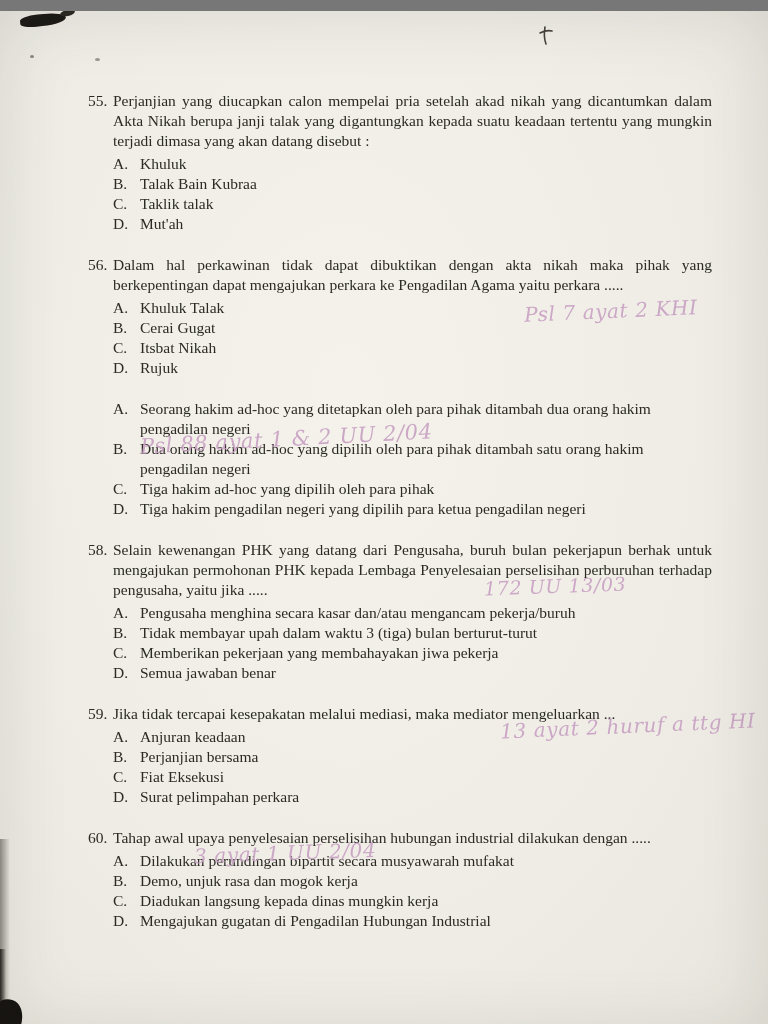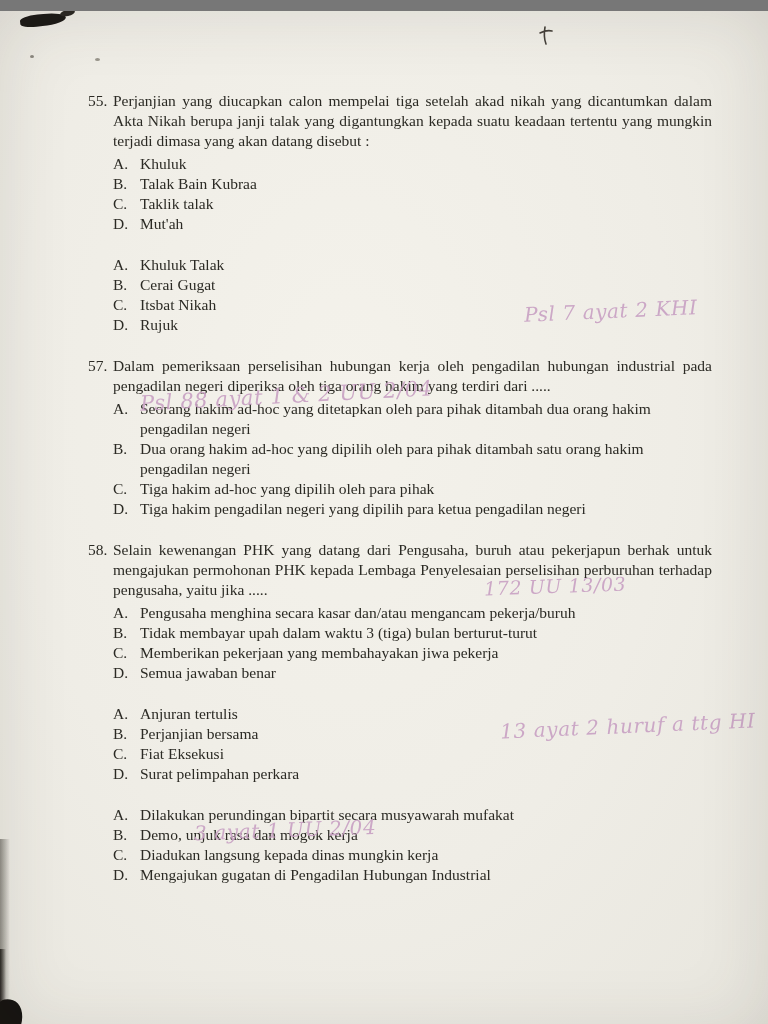--- a/index.html
+++ b/index.html
@@ -89,21 +89,21 @@
   <div class="speck-2"></div>
   <svg class="pen-mark" width="16" height="22" viewBox="0 0 16 22">
     <path d="M7 2 C6 8 6 14 8 19 M2 8 C6 6 10 5 14 6" fill="none" stroke="#45403a" stroke-width="1.6" stroke-linecap="round"></path>
   </svg>
 
   <div class="content">
 
     <section class="question">
       <div class="q-row">
         <span class="q-num">55.</span>
-        <p class="q-text">Perjanjian yang diucapkan calon mempelai tiga setelah akad nikah yang dicantumkan dalam Akta Nikah berupa janji talak yang digantungkan kepada suatu keadaan tertentu yang mungkin terjadi dimasa yang akan datang disebut :</p>
+        <p class="q-text">Perjanjian yang diucapkan calon mempelai pria setelah akad nikah yang dicantumkan dalam Akta Nikah berupa janji talak yang digantungkan kepada suatu keadaan tertentu yang mungkin terjadi dimasa yang akan datang disebut :</p>
       </div>
       <div class="options">
         <div class="option">
           <span class="opt-label">A.</span>
           <p class="opt-text">Khuluk</p>
         </div>
         <div class="option">
           <span class="opt-label">B.</span>
           <p class="opt-text">Talak Bain Kubraa</p>
         </div>
@@ -112,20 +112,24 @@
           <p class="opt-text">Taklik talak</p>
         </div>
         <div class="option">
           <span class="opt-label">D.</span>
           <p class="opt-text">Mut'ah</p>
         </div>
       </div>
     </section>
 
     <section class="question">
+      <div class="q-row">
+        <span class="q-num">56.</span>
+        <p class="q-text">Dalam hal perkawinan tidak dapat dibuktikan dengan akta nikah maka pihak yang berkepentingan dapat mengajukan perkara ke Pengadilan Agama yaitu perkara .....</p>
+      </div>
       <span class="annotation ann-56">Psl 7 ayat 2 KHI</span>
       <div class="options">
         <div class="option">
           <span class="opt-label">A.</span>
           <p class="opt-text">Khuluk Talak</p>
         </div>
         <div class="option">
           <span class="opt-label">B.</span>
           <p class="opt-text">Cerai Gugat</p>
         </div>
@@ -134,24 +138,20 @@
           <p class="opt-text">Itsbat Nikah</p>
         </div>
         <div class="option">
           <span class="opt-label">D.</span>
           <p class="opt-text">Rujuk</p>
         </div>
       </div>
     </section>
 
     <section class="question">
-      <div class="q-row">
-        <span class="q-num">57.</span>
-        <p class="q-text">Dalam pemeriksaan perselisihan hubungan kerja oleh pengadilan hubungan industrial pada pengadilan negeri diperiksa oleh tiga orang hakim yang terdiri dari .....</p>
-      </div>
       <span class="annotation ann-57">Psl 88 ayat 1 &amp; 2 UU 2/04</span>
       <div class="options">
         <div class="option">
           <span class="opt-label">A.</span>
           <p class="opt-text">Seorang hakim ad-hoc yang ditetapkan oleh para pihak ditambah dua orang hakim pengadilan negeri</p>
         </div>
         <div class="option">
           <span class="opt-label">B.</span>
           <p class="opt-text">Dua orang hakim ad-hoc yang dipilih oleh para pihak ditambah satu orang hakim pengadilan negeri</p>
         </div>
@@ -162,21 +162,21 @@
         <div class="option">
           <span class="opt-label">D.</span>
           <p class="opt-text">Tiga hakim pengadilan negeri yang dipilih para ketua pengadilan negeri</p>
         </div>
       </div>
     </section>
 
     <section class="question">
       <div class="q-row">
         <span class="q-num">58.</span>
-        <p class="q-text">Selain kewenangan PHK yang datang dari Pengusaha, buruh atau pekerjapun berhak untuk mengajukan permohonan PHK kepada Lembaga Penyelesaian perselisihan perburuhan terhadap pengusaha, yaitu jika .....</p>
+        <p class="q-text">Selain kewenangan PHK yang datang dari Pengusaha, buruh bulan pekerjapun berhak untuk mengajukan permohonan PHK kepada Lembaga Penyelesaian perselisihan perburuhan terhadap pengusaha, yaitu jika .....</p>
       </div>
       <span class="annotation ann-58">172 UU 13/03</span>
       <div class="options">
         <div class="option">
           <span class="opt-label">A.</span>
           <p class="opt-text">Pengusaha menghina secara kasar dan/atau mengancam pekerja/buruh</p>
         </div>
         <div class="option">
           <span class="opt-label">B.</span>
           <p class="opt-text">Tidak membayar upah dalam waktu 3 (tiga) bulan berturut-turut</p>
@@ -186,42 +186,50 @@
           <p class="opt-text">Memberikan pekerjaan yang membahayakan jiwa pekerja</p>
         </div>
         <div class="option">
           <span class="opt-label">D.</span>
           <p class="opt-text">Semua jawaban benar</p>
         </div>
       </div>
     </section>
 
     <section class="question">
+      <div class="q-row">
+        <span class="q-num">59.</span>
+        <p class="q-text">Jika tidak tercapai kesepakatan melalui mediasi, maka mediator mengeluarkan ...</p>
+      </div>
       <span class="annotation ann-59">13 ayat 2 huruf a ttg HI</span>
       <div class="options">
         <div class="option">
           <span class="opt-label">A.</span>
-          <p class="opt-text">Anjuran tertulis</p>
+          <p class="opt-text">Anjuran keadaan</p>
         </div>
         <div class="option">
           <span class="opt-label">B.</span>
           <p class="opt-text">Perjanjian bersama</p>
         </div>
         <div class="option">
           <span class="opt-label">C.</span>
           <p class="opt-text">Fiat Eksekusi</p>
         </div>
         <div class="option">
           <span class="opt-label">D.</span>
           <p class="opt-text">Surat pelimpahan perkara</p>
         </div>
       </div>
     </section>
 
     <section class="question">
+      <div class="q-row">
+        <span class="q-num">60.</span>
+        <p class="q-text">Tahap awal upaya penyelesaian perselisihan hubungan industrial dilakukan dengan .....</p>
+      </div>
       <span class="annotation ann-60">3 ayat 1 UU 2/04</span>
       <div class="options">
         <div class="option">
           <span class="opt-label">A.</span>
           <p class="opt-text">Dilakukan perundingan bipartit secara musyawarah mufakat</p>
         </div>
         <div class="option">
           <span class="opt-label">B.</span>
           <p class="opt-text">Demo, unjuk rasa dan mogok kerja</p>
         </div>

